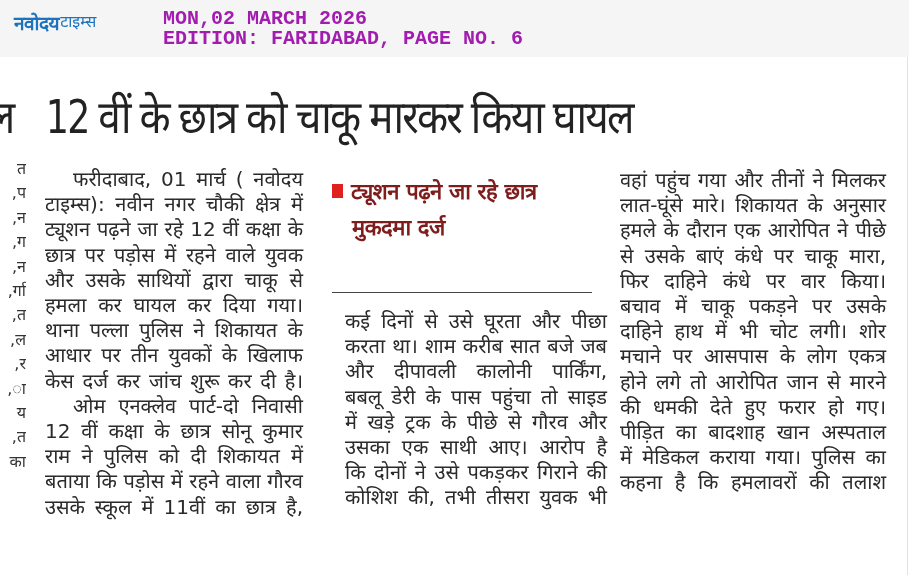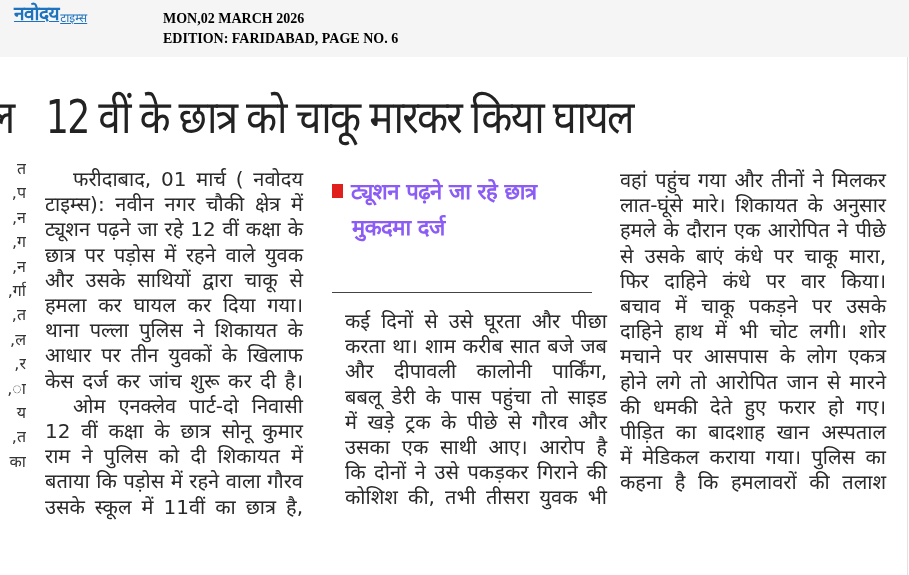--- a/index.html
+++ b/index.html
@@ -7,30 +7,30 @@
     width: 909px; height: 575px; overflow: hidden; position: relative;
     background: #ffffff;
     font-family: "DejaVu Sans", sans-serif;
     color: #222;
   }
   .topbar {
     position: absolute; left: 0; top: 0; width: 909px; height: 57px;
     background: #f5f5f5;
   }
   .logo {
-    position: absolute; left: 14px; top: 2px; height: 24px;
-    display: flex; align-items: flex-end;
-    color: #1e73be; white-space: nowrap; text-decoration: underline;
+    position: absolute; left: 14px; top: 10px; height: 24px;
+    display: flex; align-items: flex-start;
+    color: #1e73be; white-space: nowrap;
   }
   .logo .big { font-size: 19px; font-weight: bold; letter-spacing: -0.5px; }
-  .logo .small { font-size: 12px; margin-left: 1px; }
+  .logo .small { font-size: 16px; margin-left: 1px; }
   .edition {
     position: absolute; left: 163px; top: 9px;
-    font-family: Liberation Serif, serif; font-weight: bold;
-    font-size: 14px; line-height: 20px; color: #000000;
+    font-family: Liberation Mono, monospace; font-weight: bold;
+    font-size: 20px; line-height: 20px; color: #a21caf;
   }
   .page {
     position: absolute; left: 0; top: 57px; width: 907px; height: 518px;
     background: #fff; border-right: 1px solid #e2e2e2;
     overflow: hidden;
   }
   .headline {
     position: absolute; left: 0; top: 30px; width: 907px;
     font-family: "DejaVu Sans Condensed", "DejaVu Sans", sans-serif;
     font-size: 46px; line-height: 60px; color: #222;
@@ -46,21 +46,21 @@
   .col {
     position: absolute; font-size: 20px; line-height: 25.2px; color: #2a2a2a;
     text-align: justify;
   }
   .col .line { display: block; white-space: nowrap; text-align-last: justify; text-align: justify; }
   .col1 { left: 45px; top: 110px; width: 258px; }
   .col2 { left: 345px; top: 252px; width: 262px; }
   .col3 { left: 620px; top: 111px; width: 266px; }
   .subhead {
     position: absolute; left: 332px; top: 117px; width: 262px;
-    font-size: 22px; font-weight: bold; line-height: 36px; color: #8b5cf6;
+    font-size: 22px; font-weight: bold; line-height: 36px; color: #7f1d1d;
     letter-spacing: -0.5px;
   }
   .subhead .bullet {
     display: inline-block; width: 11px; height: 14px; background: #e0201c;
     margin-right: 8px; vertical-align: 1px;
   }
   .subhead .l { display: block; padding-left: 20px; white-space: nowrap; }
   .subhead .l.first { padding-left: 0; }
   .subhead-rule {
     position: absolute; left: 332px; top: 235px; width: 260px; height: 1px; background: #444;

